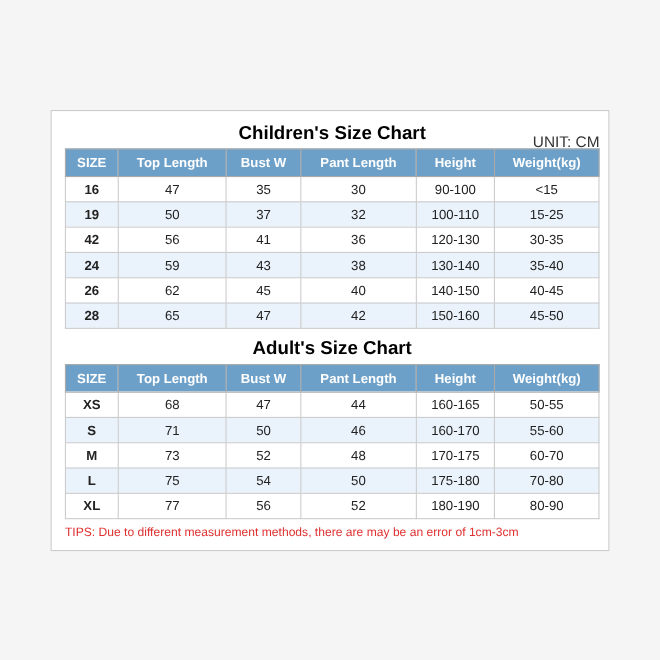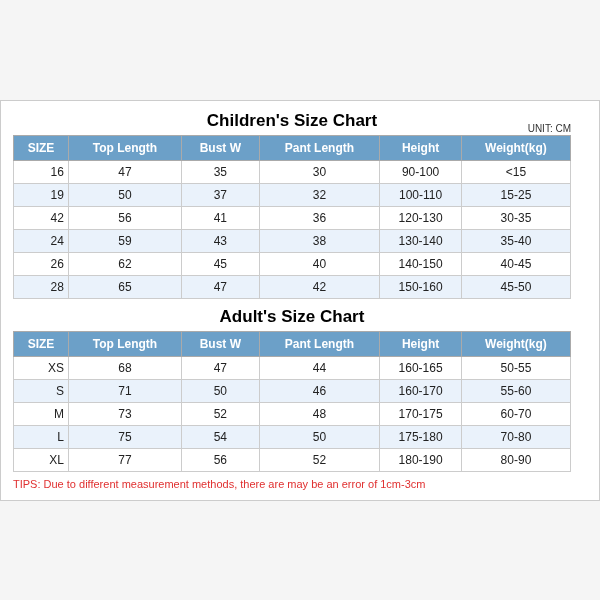--- a/index.html
+++ b/index.html
@@ -9,39 +9,39 @@
       background: #f5f5f5;
       font-family: Arial, sans-serif;
       font-size: 13px;
       display: flex;
       align-items: center;
       justify-content: center;
     }
     .container {
       background: #fff;
       border: 1px solid #ccc;
-      padding: 10px 28px 10px 12px;
-      width: 600px;
+      padding: 10px 8px 10px 12px;
+      width: 508px;
     }
     .section-title-row {
       display: flex;
       align-items: center;
       justify-content: center;
       position: relative;
       margin-bottom: 4px;
     }
     .section-title {
       font-size: 17px;
       font-weight: bold;
       text-align: center;
     }
     .unit-label {
       position: absolute;
       right: 0;
-      font-size: 10px;
+      font-size: 14px;
       color: #333;
       margin-top: 16px;
     }
     table {
       width: 100%;
       border-collapse: collapse;
       margin-bottom: 6px;
     }
     th {
       background-color: #6ca0c8;
@@ -60,22 +60,21 @@
       font-size: 12px;
       color: #222;
     }
     tr:nth-child(even) td {
       background-color: #eaf2fb;
     }
     tr:nth-child(odd) td {
       background-color: #fff;
     }
     td:first-child {
-      font-weight: normal;
-      text-align: right;
+      font-weight: bold;
     }
     .adult-section {
       margin-top: 8px;
       align-items: flex-end;
     }
     .tips {
       font-size: 11px;
       color: #e03030;
       margin-top: 6px;
     }

